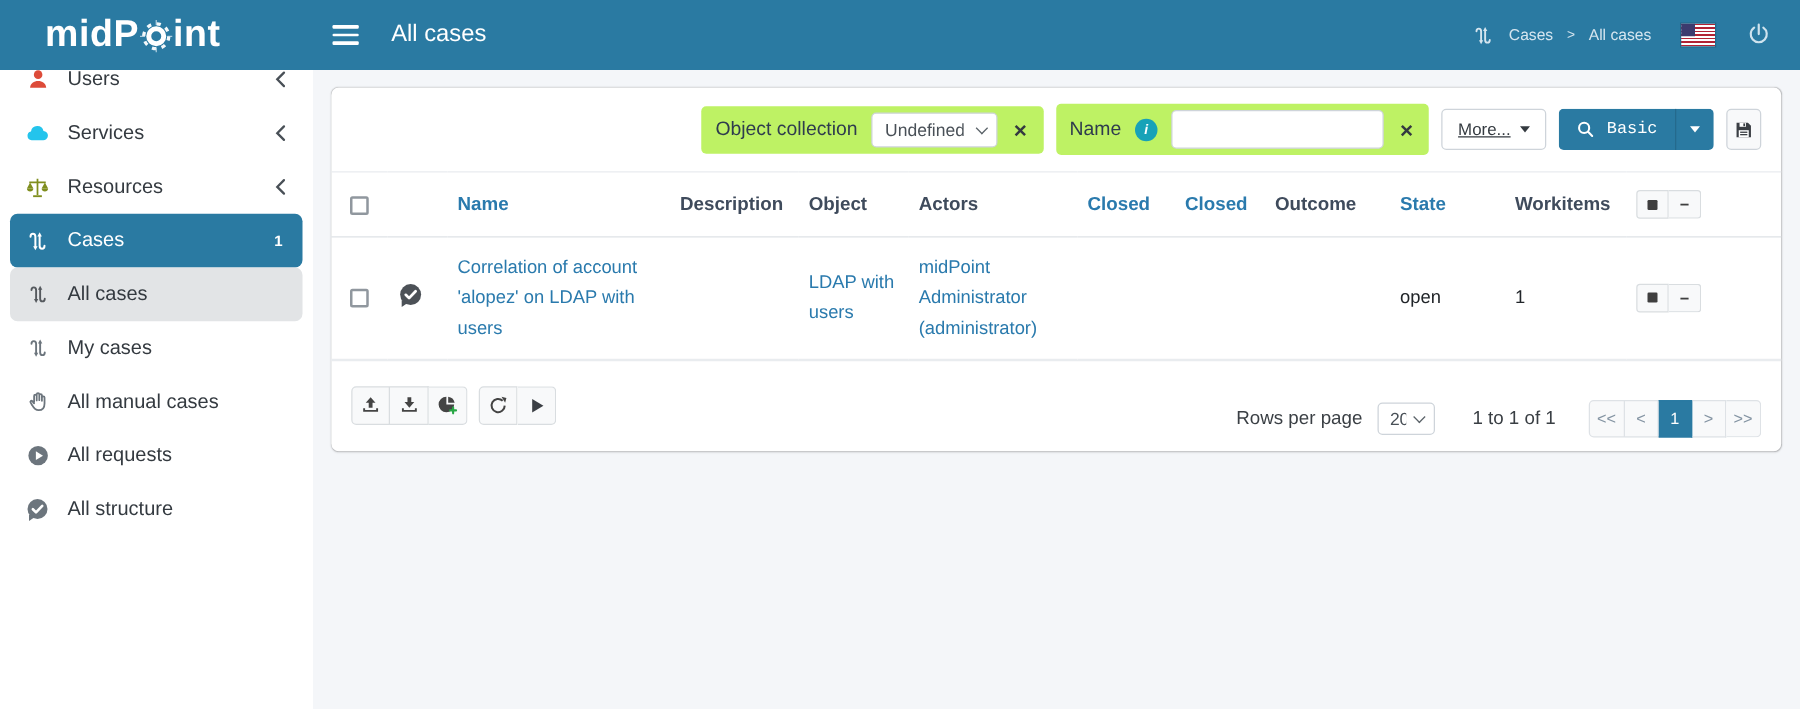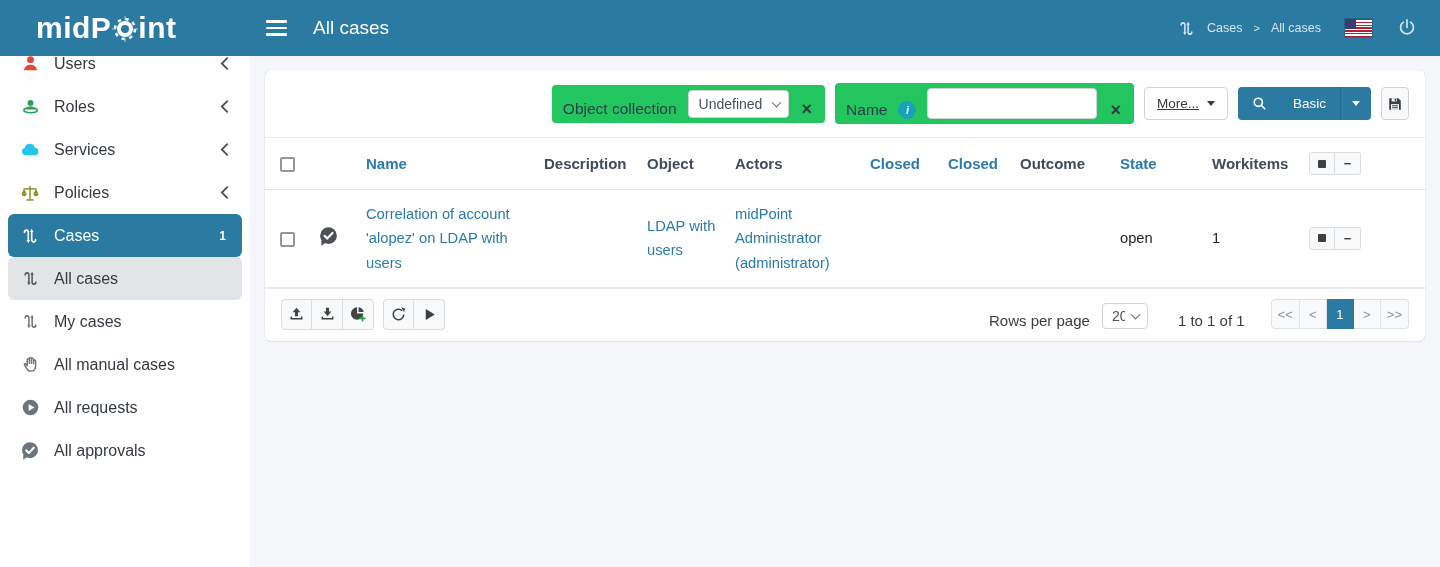--- a/index.html
+++ b/index.html
@@ -34,34 +34,34 @@
   .nav-badge { margin-left:auto; font-size:12px; font-weight:700; color:#fff; padding-right:4px; }
   .nav-item.selected { background:#e2e4e6; }
   .sub-icon { color:#6c757d; }
 
   
   .main { margin:56px 0 0 250px; padding:14px 15px; }
   .card { background:#fff; border-radius:6px; box-shadow:0 0 1px rgba(0,0,0,.25), 0 1px 2px rgba(0,0,0,.06); }
 
   
   .search-bar { display:flex; align-items:center; justify-content:flex-end; gap:10px; padding:13px 16px; }
-  .filter-chip { background:#22c55e; border-radius:4px; padding:5px 11px; display:flex; align-items:flex-end; gap:11px; }
+  .filter-chip { background:#bef264; border-radius:4px; padding:5px 11px; display:flex; align-items:center; gap:11px; }
   .chip-label { color:#2f3c4e; font-size:15.5px; white-space:nowrap; }
   .select-wrap { position:relative; display:inline-flex;border-radius:12px; }
   select { appearance:none; -webkit-appearance:none; background:#fff; border:1px solid #ced4da; border-radius:4px; font-family:inherit; font-size:14px; color:#495057; padding:5px 26px 5px 10px; cursor:pointer; }
   .sel-collection { width:101px; }
   .select-caret { position:absolute; right:9px; top:50%; width:7px; height:7px; border-right:1.6px solid #5a6268; border-bottom:1.6px solid #5a6268; transform:translateY(-70%) rotate(45deg); pointer-events:none; }
   .chip-x { background:none; border:none; font-size:18px; font-weight:700; color:#343a40; cursor:pointer; line-height:1; padding:0 2px; }
   .info-badge { width:18px; height:18px; border-radius:50%; background:#17a2b8; color:#fff; font-size:11px; font-weight:700; display:inline-flex; align-items:center; justify-content:center; font-style:italic; }
   .name-input { width:170px; height:31px; border:1px solid #ced4da; border-radius:4px; padding:0 8px; font-family:inherit; font-size:14px; color:#495057; }
   .btn { border:1px solid #ced4da; background:#fff; border-radius:4px; font-family:inherit; cursor:pointer; }
   .more-btn { height:33px; padding:0 12px; font-size:13.5px; color:#343a40; display:inline-flex; align-items:center; gap:8px;text-decoration:underline; }
   .caret-down { width:0; height:0; border-left:4.5px solid transparent; border-right:4.5px solid transparent; border-top:5px solid currentColor; display:inline-block; }
   .basic-split { display:inline-flex; height:33px; border-radius:4px; overflow:hidden; }
-  .basic-main { background:#2a7aa2; color:#fff; border:none; font-family:Liberation Sans, sans-serif; font-size:13.5px; padding:0 14px; display:inline-flex; align-items:center; gap:26px; cursor:pointer; }
+  .basic-main { background:#2a7aa2; color:#fff; border:none; font-family:Liberation Mono, monospace; font-size:13.5px; padding:0 14px; display:inline-flex; align-items:center; gap:9px; cursor:pointer; }
   .basic-caret { background:#2a7aa2; color:#fff; border:none; border-left:1px solid #246a8d; padding:0 11px; cursor:pointer; display:inline-flex; align-items:center; }
   .save-btn { height:33px; width:28px; background:#f8f9fa; display:inline-flex; align-items:center; justify-content:center; }
 
   
   table { width:100%; border-collapse:collapse; table-layout:fixed; }
   thead tr { border-top:1px solid #e9ecef; border-bottom:1px solid #dee2e6; }
   th { text-align:left; font-size:15px; font-weight:700; color:#3f4b5c; padding:14px 8px; }
   th.sortable a { color:#2a7aad; text-decoration:none; cursor:pointer; }
   td { padding:12px 8px; vertical-align:middle; font-size:14.7px; color:#212529; }
   tbody tr { border-bottom:1px solid #e9ecef; }
@@ -76,21 +76,21 @@
   .dash { font-weight:700; font-size:13px; line-height:1; }
 
   
   .card-footer { display:flex; align-items:center; padding:10px 16px 11px; border-top:1px solid #e9ecef; }
   .icon-group { display:inline-flex; }
   .icon-group + .icon-group { margin-left:9px; }
   .tool-btn { width:31px; height:31px; background:#f8f9fa; border:1px solid #d9dde0; display:inline-flex; align-items:center; justify-content:center; cursor:pointer; }
   .icon-group .tool-btn + .tool-btn { border-left:none; }
   .icon-group .tool-btn:first-child { border-radius:4px 0 0 4px; }
   .icon-group .tool-btn:last-child { border-radius:0 4px 4px 0; }
-  .footer-right { margin-left:auto; display:flex; align-items:flex-end; }
+  .footer-right { margin-left:auto; display:flex; align-items:center;margin-top:21px; }
   .rpp-label { color:#3a3f44; margin-right:12px; }
   .sel-rows { width:46px; padding:4px 22px 4px 9px; }
   .range-label { margin:0 26px 0 30px; color:#3a3f44; }
   .pager { display:inline-flex; }
   .page-btn { min-width:27px; height:30px; padding:0 6px; background:#f8f9fa; border:1px solid #dee2e6; color:#8494a3; font-size:13px; font-family:inherit; cursor:pointer; display:inline-flex; align-items:center; justify-content:center; }
   .pager .page-btn + .page-btn { border-left:none; }
   .page-btn:first-child { border-radius:4px 0 0 4px; }
   .page-btn:last-child { border-radius:0 4px 4px 0; }
   .page-btn.current { background:#2a7aa2; border-color:#2a7aa2; color:#fff; }
 </style>
@@ -166,35 +166,20 @@
         </span>
         <span class="nav-label">Users</span>
         <span class="nav-chev">
           <svg width="11" height="15" viewBox="0 0 10 14" fill="none" stroke="#495057" stroke-width="1.7" stroke-linecap="round">
               <path d="M7.5 2 2.5 7l5 5"></path>
             </svg>
         </span>
       </div>
 
 
-      <div class="nav-item">
-        <span class="nav-icon">
-          <svg width="19" height="19" viewBox="0 0 20 20">
-              <circle cx="10" cy="6.2" r="3.1" fill="#28a05a"></circle>
-              <path d="M5.6 13.2c.5-2.2 2.2-3.4 4.4-3.4s3.9 1.2 4.4 3.4z" fill="#28a05a"></path>
-              <ellipse cx="10" cy="14" rx="7" ry="2.6" fill="none" stroke="#28a05a" stroke-width="1.7"></ellipse>
-            </svg>
-        </span>
-        <span class="nav-label">Roles</span>
-        <span class="nav-chev">
-          <svg width="11" height="15" viewBox="0 0 10 14" fill="none" stroke="#495057" stroke-width="1.7" stroke-linecap="round">
-              <path d="M7.5 2 2.5 7l5 5"></path>
-            </svg>
-        </span>
-      </div>
 
       <div class="nav-item">
         <span class="nav-icon">
           <svg width="20" height="20" viewBox="0 0 20 20" fill="#24c4ec">
               <path d="M5.3 15.2a3.6 3.6 0 0 1-.5-7.1 5.1 5.1 0 0 1 10-.4 3.3 3.3 0 0 1-.4 7.5z"></path>
             </svg>
         </span>
         <span class="nav-label">Services</span>
         <span class="nav-chev">
           <svg width="11" height="15" viewBox="0 0 10 14" fill="none" stroke="#495057" stroke-width="1.7" stroke-linecap="round">
@@ -206,21 +191,21 @@
       <div class="nav-item">
         <span class="nav-icon">
           <svg width="20" height="20" viewBox="0 0 20 20" fill="#7f8e1e">
               <path d="M9.3 3h1.4v13H9.3z"></path>
               <path d="M3.4 5.2h13.2v1.4H3.4z"></path>
               <path d="M4.1 6 1.6 10.6h5L4.1 6zM1.5 10.8c0 1.5 1.2 2.4 2.6 2.4s2.6-.9 2.6-2.4z"></path>
               <path d="M15.9 6l-2.5 4.6h5L15.9 6zM13.3 10.8c0 1.5 1.2 2.4 2.6 2.4s2.6-.9 2.6-2.4z"></path>
               <path d="M6.5 16.2h7v1.5h-7z"></path>
             </svg>
         </span>
-        <span class="nav-label">Policies</span>
+        <span class="nav-label">Resources</span>
         <span class="nav-chev">
           <svg width="11" height="15" viewBox="0 0 10 14" fill="none" stroke="#495057" stroke-width="1.7" stroke-linecap="round">
               <path d="M7.5 2 2.5 7l5 5"></path>
             </svg>
         </span>
       </div>
 
 
       <div class="nav-item active">
         <span class="nav-icon">
@@ -268,21 +253,21 @@
         </span>
         <span class="nav-label">All requests</span>
       </div>
 
       <div class="nav-item">
         <span class="nav-icon">
           <svg width="20" height="20" viewBox="0 0 20 20" style="color:#6c757d">
               <use href="#i-check-circle"></use>
             </svg>
         </span>
-        <span class="nav-label">All approvals</span>
+        <span class="nav-label">All structure</span>
       </div>
 
     </div>
   </aside>
 
   <main class="main">
     <div class="card">
 
       <div class="search-bar">
         <div class="filter-chip">

